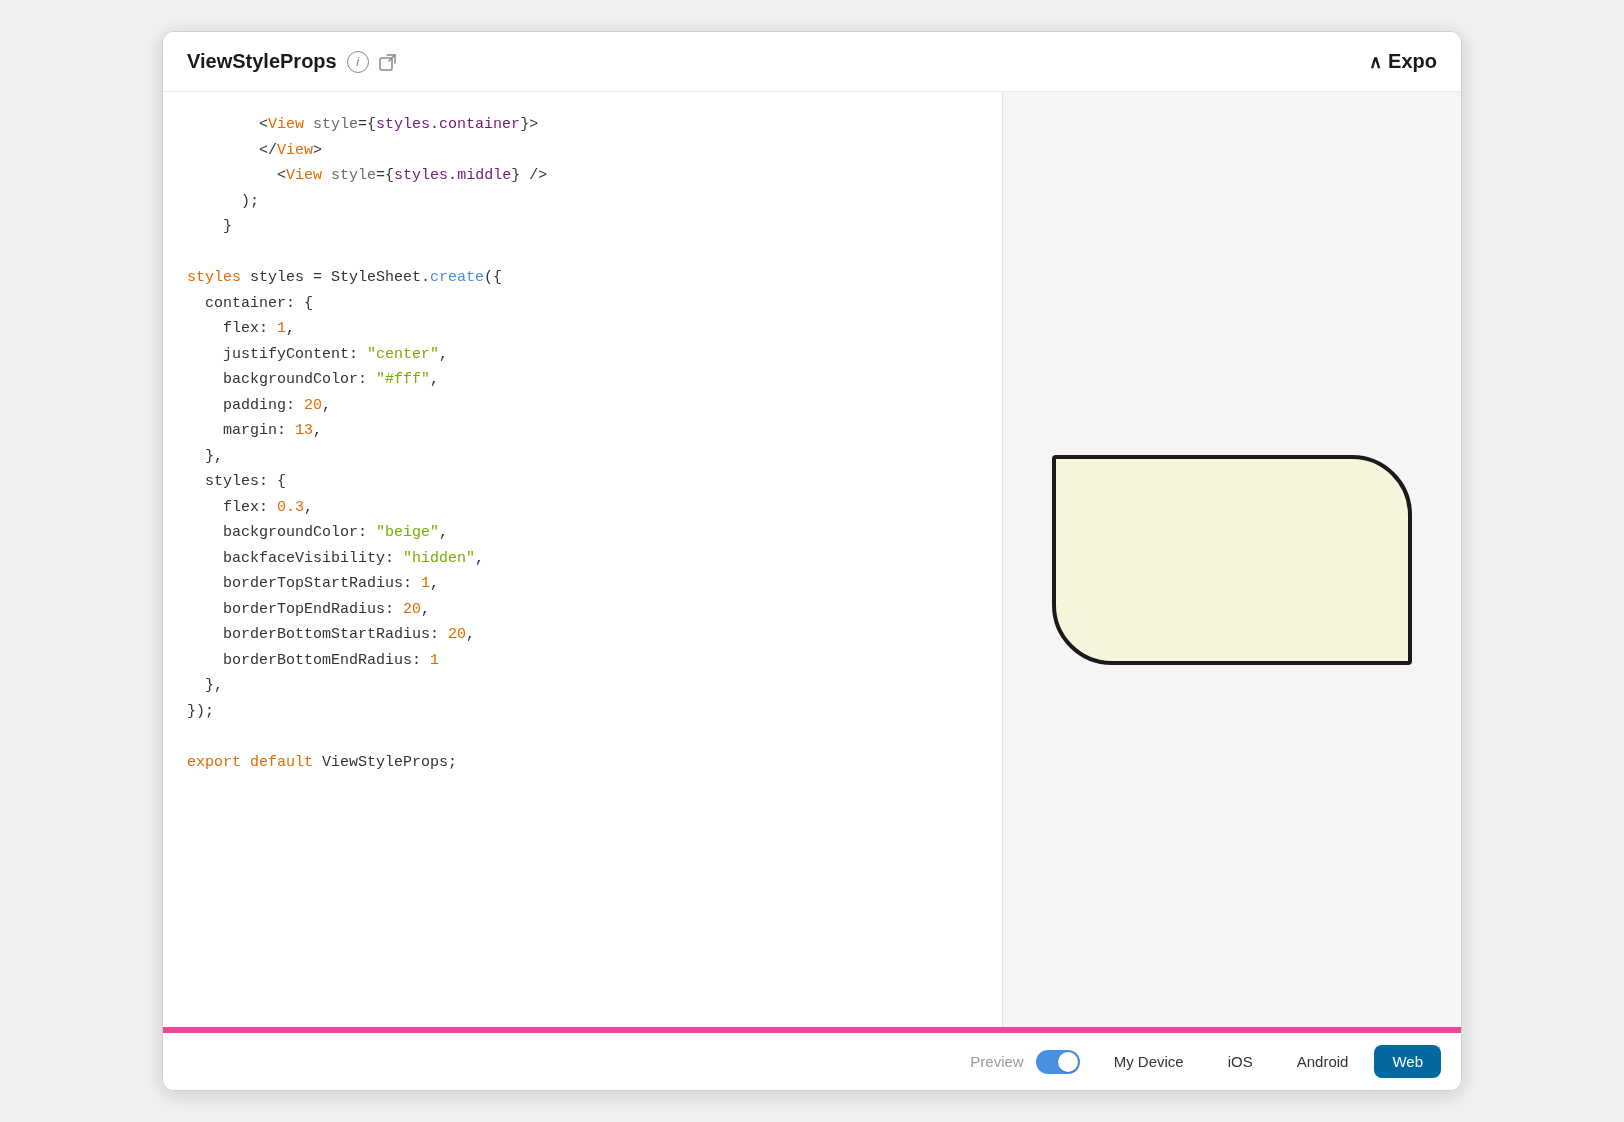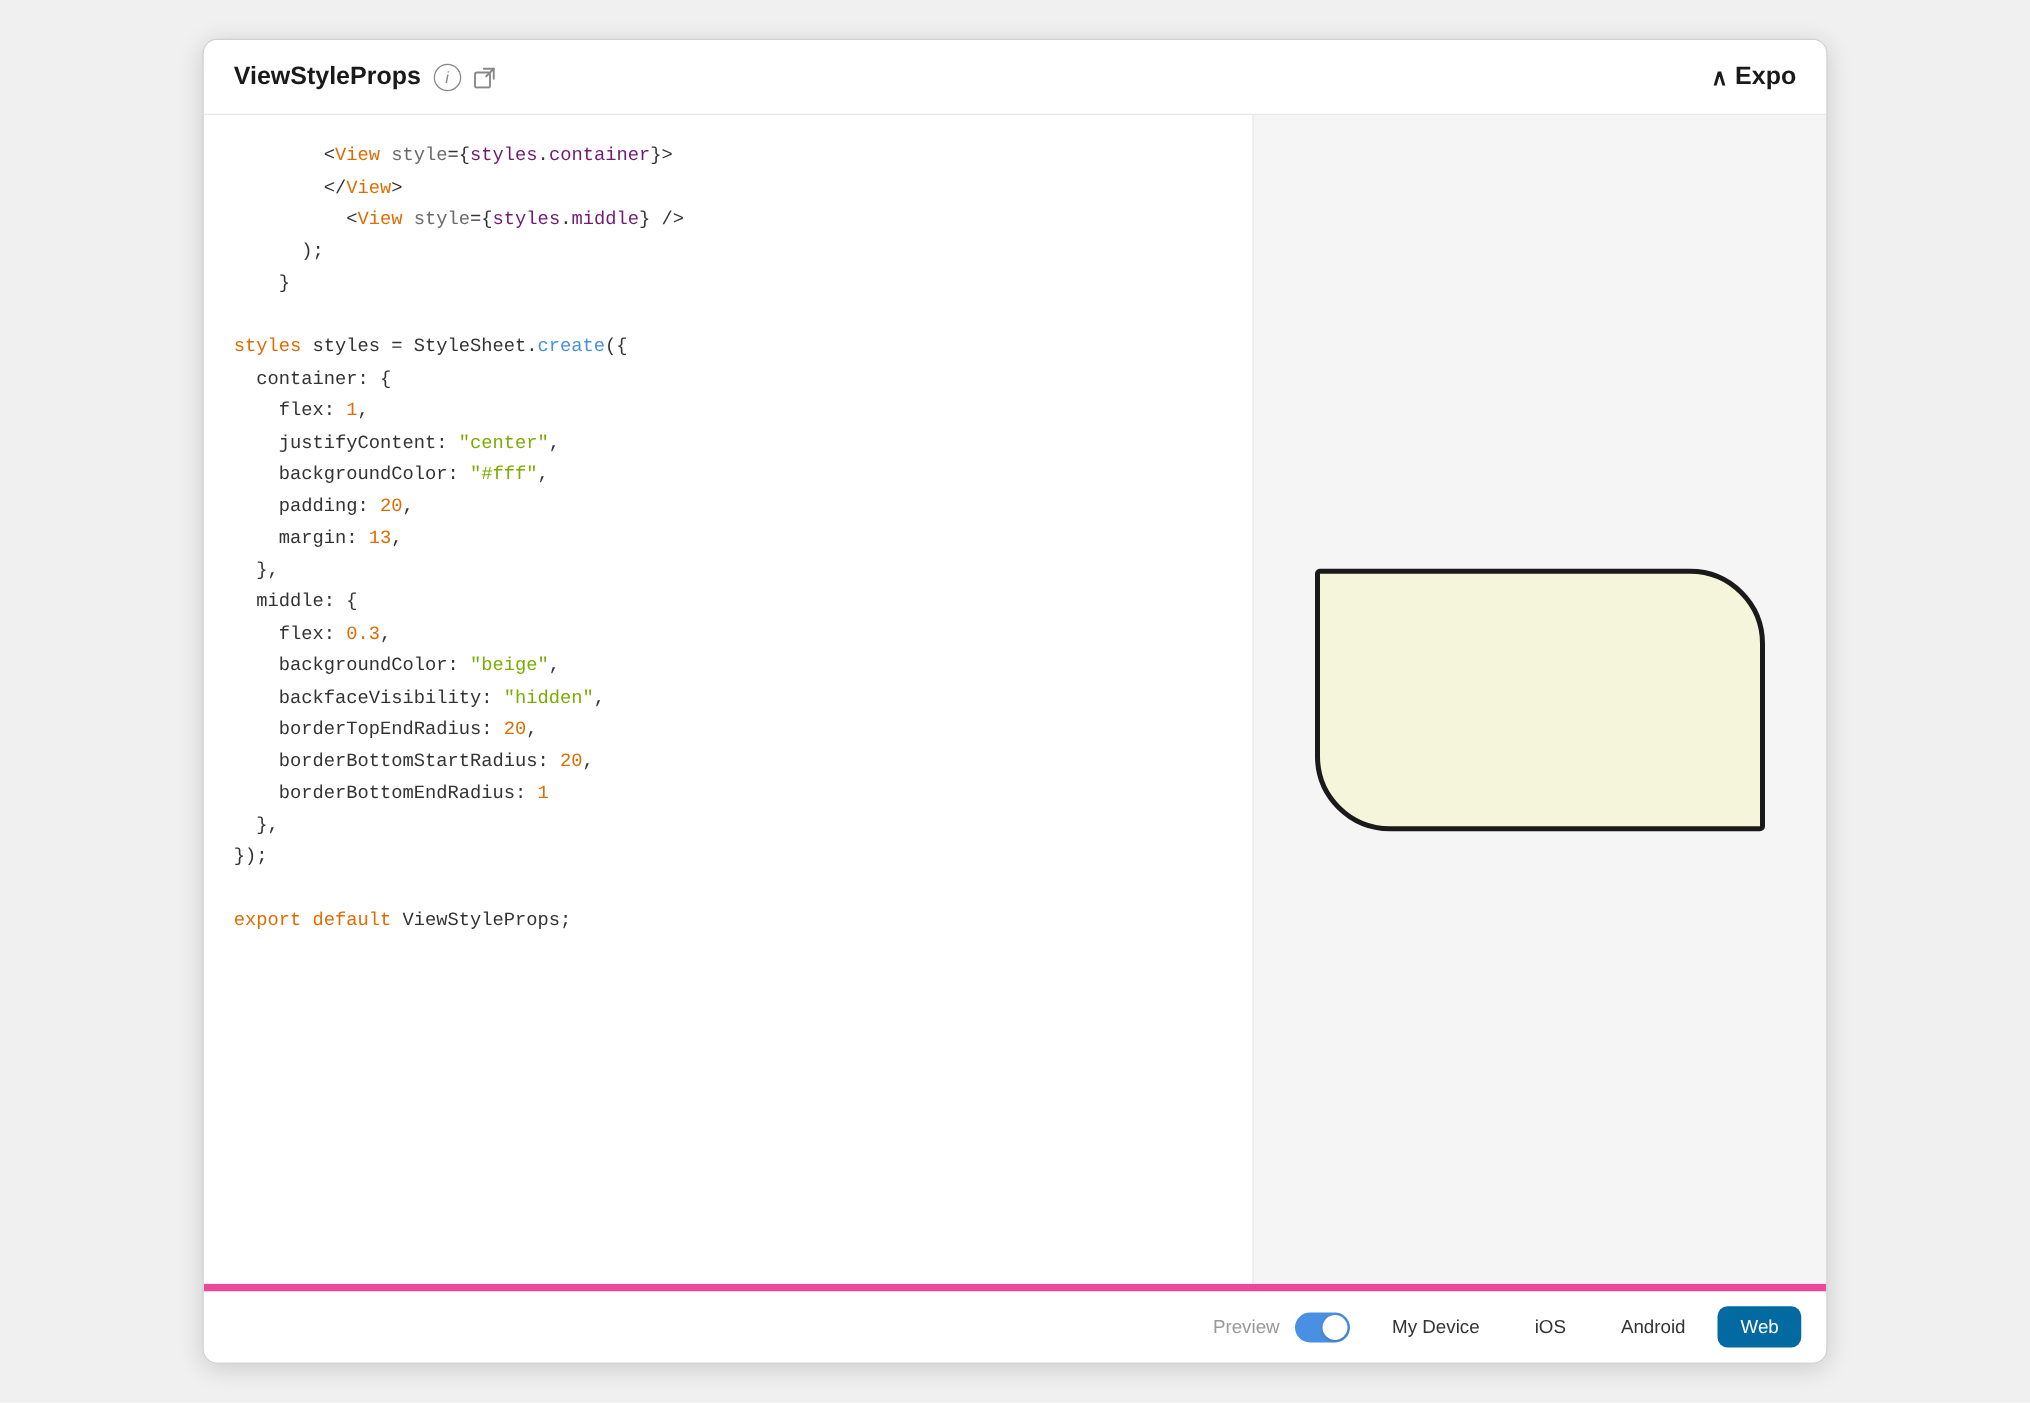--- a/index.html
+++ b/index.html
@@ -259,29 +259,30 @@
       <div class="code-line">    justifyContent: <span class="c-string">"center"</span>,</div>
 
       <div class="code-line">    backgroundColor: <span class="c-string">"#fff"</span>,</div>
 
       <div class="code-line">    padding: <span class="c-number">20</span>,</div>
 
       <div class="code-line">    margin: <span class="c-number">13</span>,</div>
 
       <div class="code-line">  },</div>
 
-      <div class="code-line">  middle: {</div>
+      <div class="code-line">  styles: {</div>
 
       <div class="code-line">    flex: <span class="c-number">0.3</span>,</div>
 
       <div class="code-line">    backgroundColor: <span class="c-string">"beige"</span>,</div>
 
 
       <div class="code-line">    backfaceVisibility: <span class="c-string">"hidden"</span>,</div>
 
+      <div class="code-line">    borderTopStartRadius: <span class="c-number">1</span>,</div>
 
       <div class="code-line">    borderTopEndRadius: <span class="c-number">20</span>,</div>
 
       <div class="code-line">    borderBottomStartRadius: <span class="c-number">20</span>,</div>
 
       <div class="code-line">    borderBottomEndRadius: <span class="c-number">1</span></div>
 
       <div class="code-line">  },</div>
 
       <div class="code-line">});</div>

